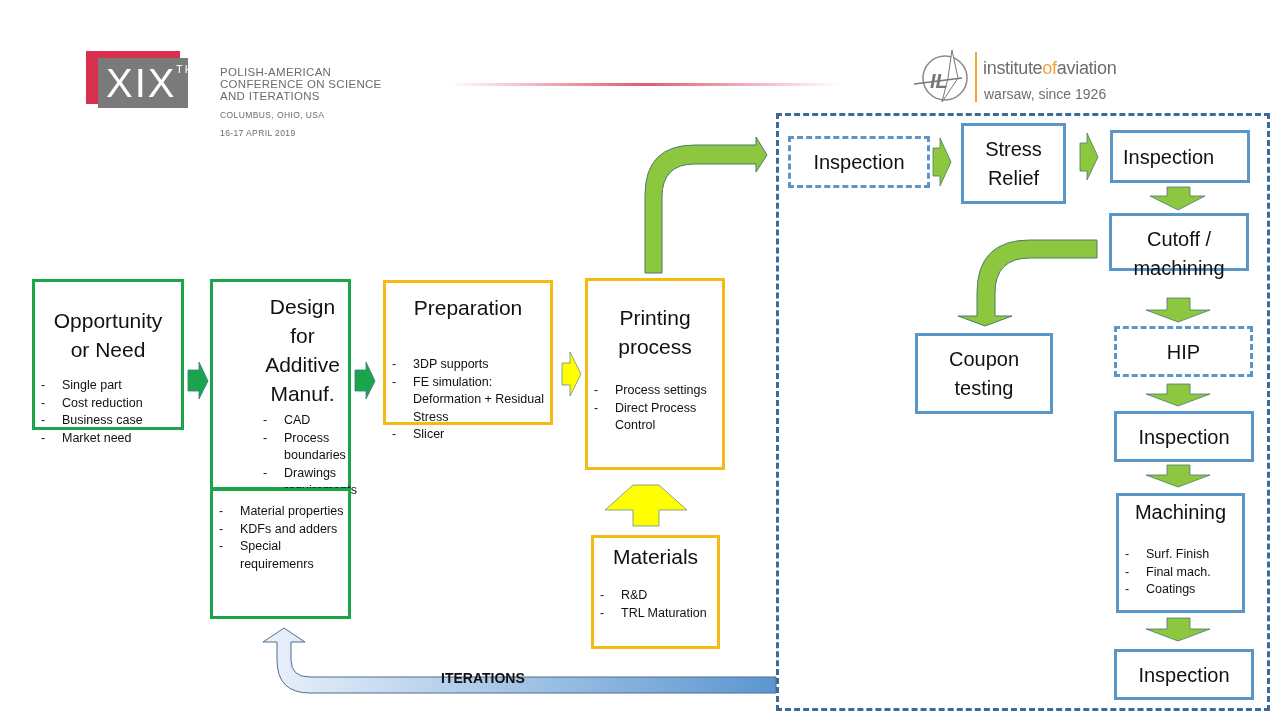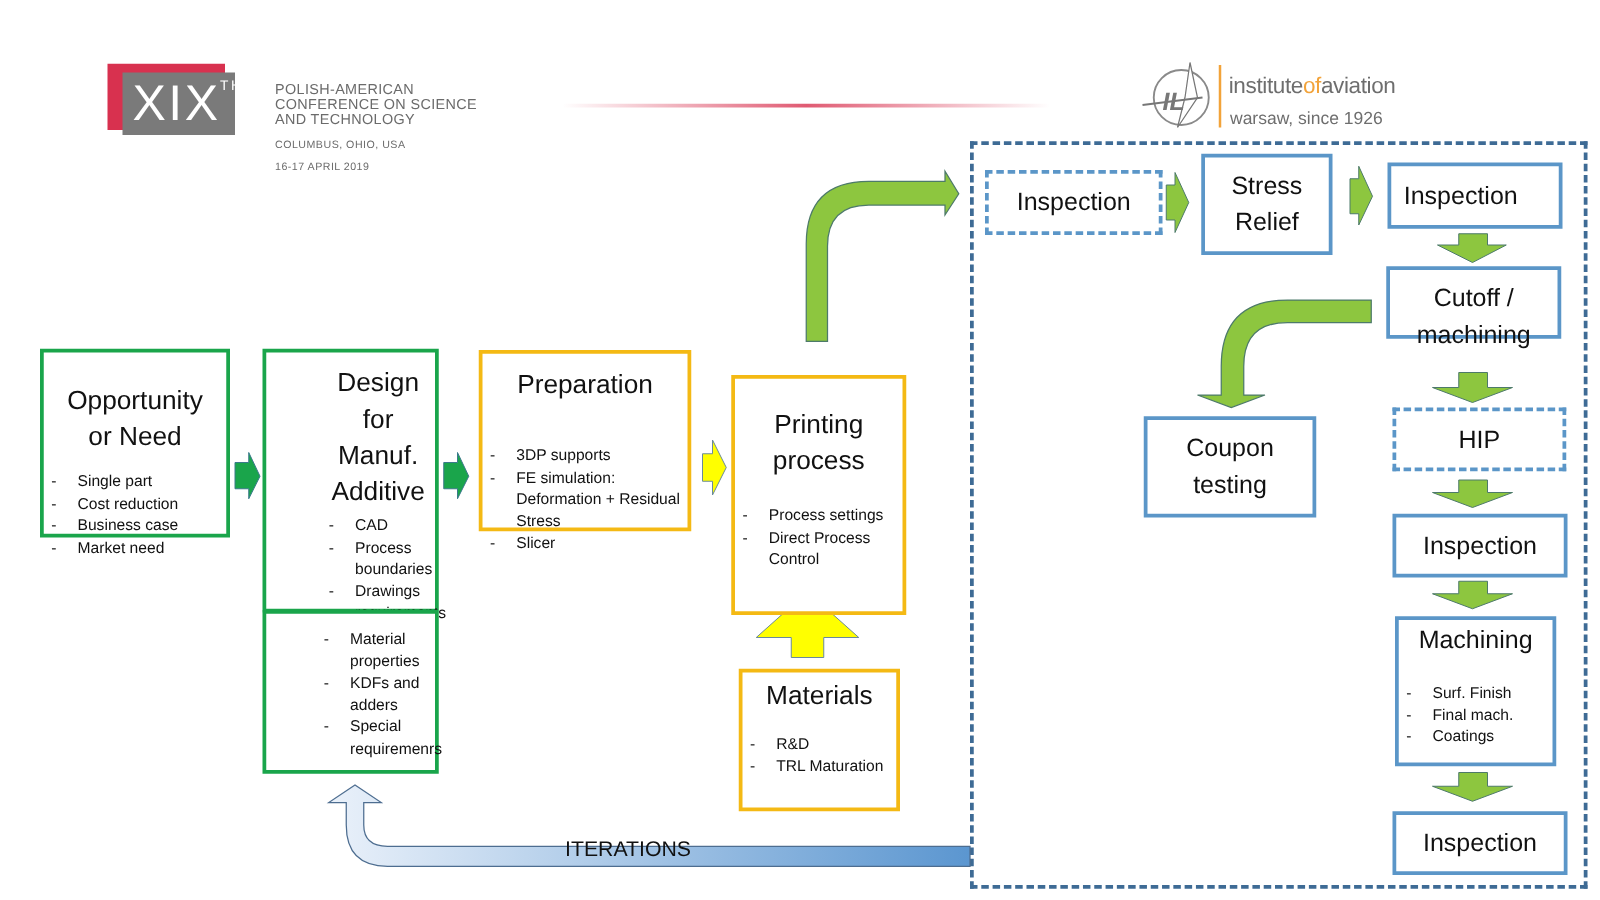--- a/index.html
+++ b/index.html
@@ -29,35 +29,35 @@
   .y { border:3px solid #f4b914; }
   .b { border:3px solid #5b96c8; }
   .bd { border:3px dashed #5b96c8; }
   .title { text-align:center; font-size:21px; line-height:29px; color:#111; }
   .list { list-style:none; margin:0; padding:0; font-size:12.5px; line-height:17.5px; }
   .list li { position:relative; padding-left:27px; }
   .list li::before { content:"-"; position:absolute; left:6px; }
   .btext { text-align:center; font-size:20px; line-height:29px; }
 
   .outer-dash { left:776px; top:113px; width:494px; height:598px; border:3px dashed #3e6b95; }
-  .iter-label { left:452px; top:670px; font-size:17px; font-weight:normal; }
+  .iter-label { left:441px; top:670px; font-size:14px; font-weight:bold; }
   svg.overlay { position:absolute; left:0; top:0; }
 </style>
 </head>
 <body>
 
 <div class="abs xix-red"></div>
 <div class="abs xix-grey">
   <span>XIX</span>
   <span class="th">TH</span>
 </div>
 <div class="abs conf">
   <div>POLISH-AMERICAN</div>
   <div>CONFERENCE ON SCIENCE</div>
-  <div>AND TECHNOLOGY</div>
+  <div>AND ITERATIONS</div>
 </div>
 <div class="abs conf-sub">COLUMBUS, OHIO, USA</div>
 <div class="abs conf-date">16-17 APRIL 2019</div>
 <div class="abs redline"></div>
 
 <svg class="abs ioa-logo" viewBox="0 0 62 56">
   <circle cx="33" cy="30" r="22" fill="none" stroke="#8a8a8a" stroke-width="1.5"></circle>
   <polygon points="40,2 46,30 30,54 36,30" fill="#fff" stroke="#777" stroke-width="1"></polygon>
   <line x1="2" y1="36" x2="50" y2="30" stroke="#777" stroke-width="1.5"></line>
   <text x="18" y="40" font-size="20" font-style="italic" font-weight="bold" fill="#777" font-family="Liberation Sans, sans-serif">IL</text>
@@ -106,49 +106,49 @@
     <li>Single part</li>
     <li>Cost reduction</li>
     <li>Business case</li>
     <li>Market need</li>
   </ul>
 </div>
 
 <div class="abs box g" style="left:210px;top:279px;width:141px;height:211px;padding-left:44px;">
   <div class="title" style="margin-top:10px;">
     <div>Design for</div>
+    <div>Additive</div>
     <div>Manuf.</div>
-    <div>Additive</div>
   </div>
   <ul class="list" style="margin-top:4px;">
     <li>CAD</li>
     <li>Process boundaries</li>
     <li>Drawings requirements</li>
   </ul>
 </div>
-<div class="abs box g" style="left:210px;top:488px;width:141px;height:131px;padding-left:40px;">
+<div class="abs box g" style="left:210px;top:488px;width:141px;height:131px;">
   <ul class="list" style="margin-top:12px;">
     <li>Material properties</li>
     <li>KDFs and adders</li>
     <li>Special requiremenrs</li>
   </ul>
 </div>
 
 <div class="abs box y" style="left:383px;top:280px;width:170px;height:145px;">
   <div class="title" style="margin-top:10px;">
     <div>Preparation</div>
   </div>
   <ul class="list" style="margin-top:34px;">
     <li>3DP supports</li>
     <li>FE simulation: Deformation + Residual Stress</li>
     <li>Slicer</li>
   </ul>
 </div>
 
-<div class="abs box y" style="left:585px;top:278px;width:140px;height:192px;margin-top:22px;">
+<div class="abs box y" style="left:585px;top:278px;width:140px;height:192px;">
   <div class="title" style="margin-top:22px;">
     <div>Printing</div>
     <div>process</div>
   </div>
   <ul class="list" style="margin-top:21px;">
     <li>Process settings</li>
     <li>Direct Process Control</li>
   </ul>
 </div>
 

